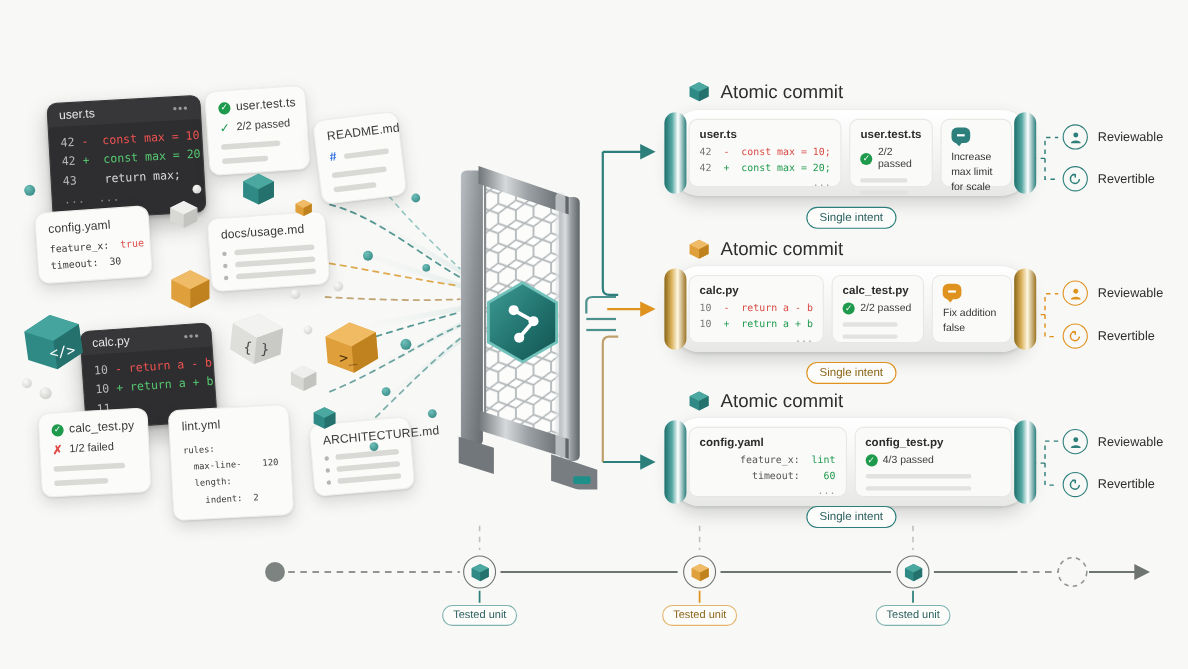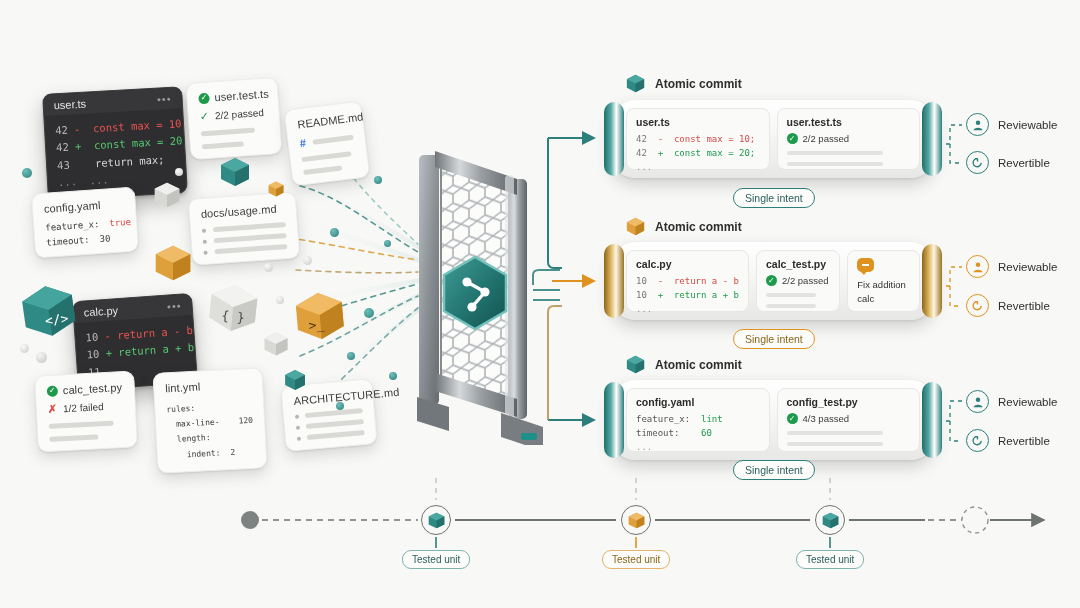--- a/index.html
+++ b/index.html
@@ -77,20 +77,21 @@
     display: flex; gap: 7px; width: 100%; height: calc(100% - 16px);
   }
   .cell {
     background: #fafaf9; border: 1px solid #e7e7e4; border-radius: 8px;
     padding: 7px 9px; flex: 1; position: relative;
   }
   .cell .title { font-size: 10.5px; font-weight: bold; color: #2b2b2b; margin-bottom: 5px; }
   .cell .codeln {
     font-family: "DejaVu Sans Mono", monospace; font-size: 9px; line-height: 1.55; white-space: pre;
     color: #555;
+    text-align: right;
   }
   .cell .testrow { display: flex; align-items: center; gap: 5px; font-size: 9.5px; color: #3a3a3a; }
   .cell .minibar { height: 4px; border-radius: 2px; background: #e2e2e0; margin-top: 7px; }
   .cell .msg { font-size: 9.5px; line-height: 1.45; color: #333; }
 
   .chk {
     width: 11px; height: 11px; border-radius: 50%; background: #1e9a4c;
     display: inline-flex; align-items: center; justify-content: center;
     color: #fff; font-size: 8px; line-height: 1; flex: none;
   }
@@ -100,21 +101,21 @@
   }
   .bubble::after {
     content: ""; position: absolute; bottom: -3px; left: 3px;
     border-left: 4px solid transparent; border-right: 3px solid transparent;
     border-top: 4px solid currentColor;
   }
   .bubble i { display: block; width: 7px; height: 1.4px; background: #fff; }
 
   .commit-head {
     position: absolute; display: flex; align-items: center; gap: 9px;
-    font-size: 12px; color: #2e2e2e; font-weight: bold;
+    font-size: 17px; color: #2e2e2e;
   }
   .intent {
     position: absolute; border-radius: 12px; background: #fcfcfb;
     font-size: 10.5px; padding: 3px 11px; white-space: nowrap;
   }
 
   
   .rlabel { position: absolute; display: flex; align-items: center; gap: 9px; font-size: 11.5px; color: #2e2e2e; }
   .ricon {
     width: 23px; height: 23px; border-radius: 50%; border: 1.6px solid currentColor;
@@ -493,20 +494,26 @@
       </div>
       <div class="cell">
         <div class="title">user.test.ts</div>
         <div class="testrow">
           <span class="chk">✓</span>
           <span>2/2 passed</span>
         </div>
         <div class="minibar" style="width:78%"></div>
         <div class="minibar" style="width:78%"></div>
       </div>
+      <div class="cell" style="flex:.82">
+        <div class="bubble" style="background:#2d7f7b;color:#2d7f7b">
+            <i></i>
+          </div>
+        <div class="msg">Increase max limit for scale</div>
+      </div>
     </div>
   </div>
   <div class="intent" style="left:733px;top:188px;border:1.3px solid #2d7f7b;color:#2a5f5d;">
     <span>Single intent</span>
   </div>
 
   <div class="commit-head" style="left:625px;top:216px;">
     <svg width="21" height="21" viewBox="0 0 34 34">
         <path d="M17,3 L31,10 L31,24 L17,31 L3,24 L3,10 Z" fill="#dfa03c"></path>
         <path d="M17,3 L31,10 L17,17 L3,10 Z" fill="#efbb67"></path>
@@ -529,21 +536,21 @@
           <span class="chk">✓</span>
           <span>2/2 passed</span>
         </div>
         <div class="minibar" style="width:78%"></div>
         <div class="minibar" style="width:78%"></div>
       </div>
       <div class="cell" style="flex:.82">
         <div class="bubble" style="background:#e0921f;color:#e0921f">
             <i></i>
           </div>
-        <div class="msg">Fix addition calc</div>
+        <div class="msg">Fix addition false</div>
       </div>
     </div>
   </div>
   <div class="intent" style="left:733px;top:329px;border:1.3px solid #e0921f;color:#8a6518;">
     <span>Single intent</span>
   </div>
 
   <div class="commit-head" style="left:625px;top:354px;">
     <svg width="21" height="21" viewBox="0 0 34 34">
         <path d="M17,3 L31,10 L31,24 L17,31 L3,24 L3,10 Z" fill="#2f8a85"></path>

